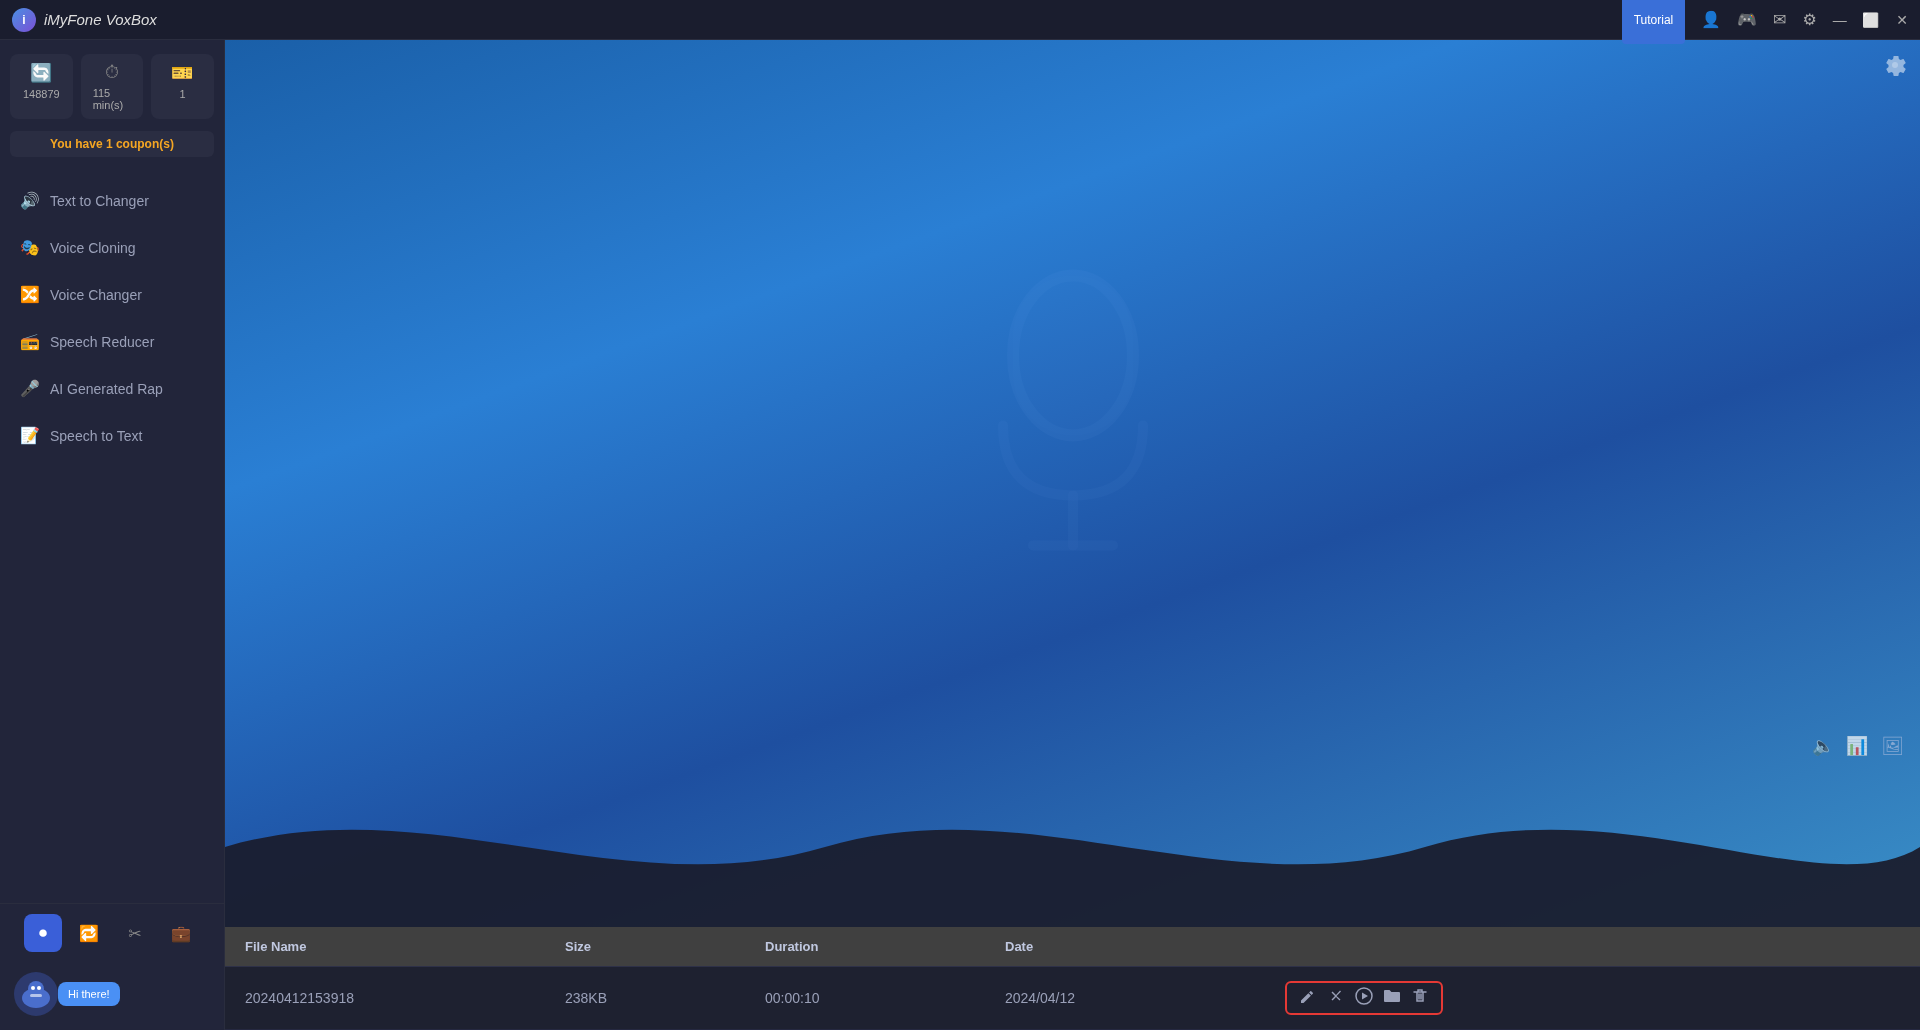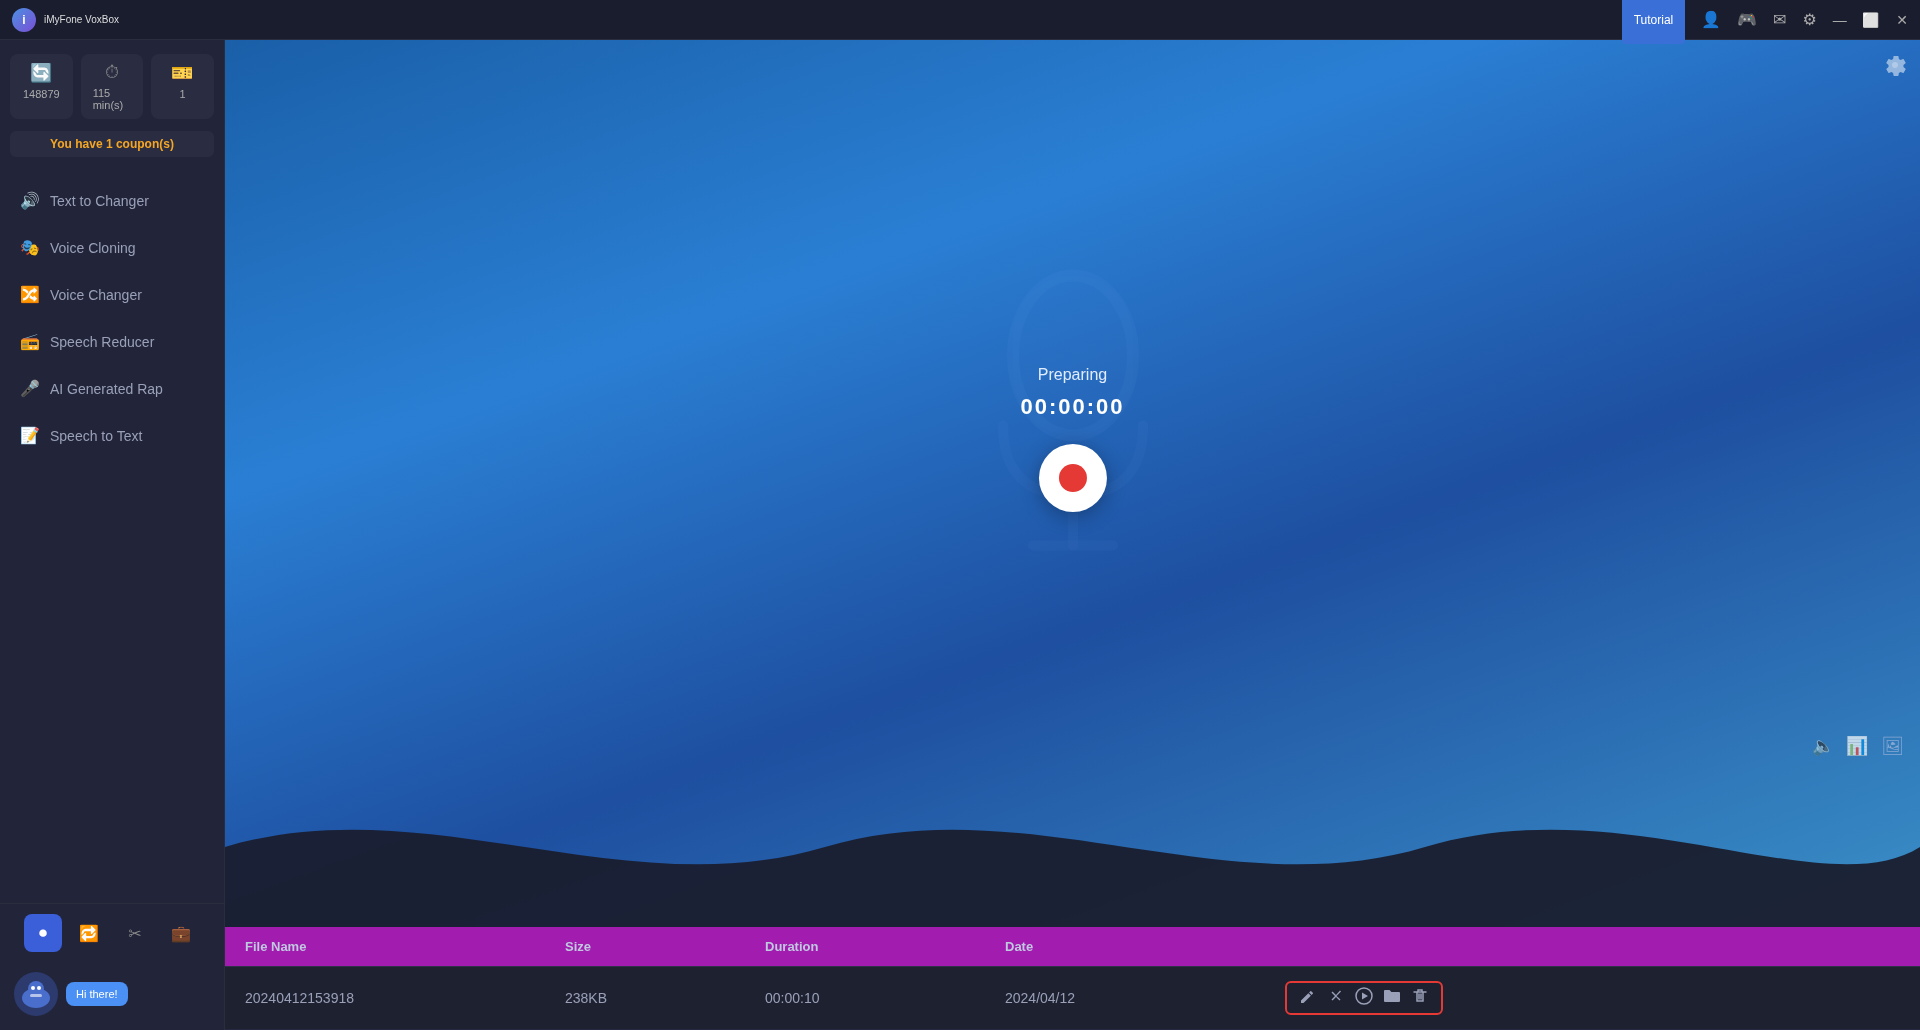--- a/index.html
+++ b/index.html
@@ -11,21 +11,21 @@
       background: #1a1d2e; display: flex; align-items: center;
       padding: 0 12px; z-index: 100; border-bottom: 1px solid #2a2d3e;
     }
     .titlebar-logo {
       width: 24px; height: 24px; border-radius: 50%;
       background: linear-gradient(135deg, #4a90e2, #7b4fd6);
       display: flex; align-items: center; justify-content: center;
       color: white; font-size: 12px; font-weight: bold; margin-right: 8px;
     }
     .titlebar-title {
-      color: #ddd; font-size: 10px; font-weight: 500; flex: 1;
+      color: #ddd; font-size: 15px; font-weight: 500; flex: 1; font-style: italic;
     }
     .titlebar-tutorial {
       background: #3a6fd8; color: white; font-size: 12px;
       padding: 17px 12px; border-radius: 4px; cursor: pointer;
       border: none; margin-right: 16px;
     }
     .titlebar-icons {
       display: flex; gap: 16px; align-items: center;
     }
     .titlebar-icon {
@@ -75,21 +75,21 @@
     .bottom-icon {
       width: 38px; height: 38px; border-radius: 8px;
       display: flex; align-items: center; justify-content: center;
       cursor: pointer; color: #888; font-size: 16px;
       background: transparent;
     }
     .bottom-icon.active { background: #3a5fd8; color: white; }
 
     .chatbot-area {
       padding: 10px 14px 14px;
-      display: flex; align-items: center; gap: 8px;
+      display: flex; align-items: center; 
     }
     .chatbot-avatar {
       width: 44px; height: 44px;
     }
     .chatbot-bubble {
       background: #4a90f5; border-radius: 8px; padding: 6px 10px;
       font-size: 11px; color: white; max-width: 130px;
     }
 
     
@@ -151,21 +151,21 @@
     }
 
     
     .table-area {
       background: #1e2130; padding: 0;
     }
     .table-header {
       display: grid;
       grid-template-columns: 320px 200px 240px 280px 1fr;
       padding: 12px 20px;
-      background: #a21caf; border-bottom: 1px solid #2e3148;
+      background: #404040; border-bottom: 1px solid #2e3148;
     }
     .th {
       font-size: 13px; font-weight: 600; color: #c0c8e0;
     }
     .table-row {
       display: grid;
       grid-template-columns: 320px 200px 240px 280px 1fr;
       padding: 14px 20px;
       border-bottom: 1px solid #252840;
       align-items: center;
@@ -286,27 +286,20 @@
       </svg>
     </div>
 
     <div class="settings-btn">
       <svg width="22" height="22" viewBox="0 0 22 22" fill="white" opacity="0.8">
         <path d="M11 14a3 3 0 100-6 3 3 0 000 6z"></path>
         <path d="M19.43 12.98c.04-.32.07-.64.07-.98s-.03-.66-.07-.98l2.11-1.65c.19-.15.24-.42.12-.64l-2-3.46c-.12-.22-.39-.3-.61-.22l-2.49 1c-.52-.4-1.08-.73-1.69-.98l-.38-2.65C14.46 2.18 14.25 2 14 2h-4c-.25 0-.46.18-.49.42l-.38 2.65c-.61.25-1.17.59-1.69.98l-2.49-1c-.23-.09-.49 0-.61.22l-2 3.46c-.13.22-.07.49.12.64l2.11 1.65c-.04.32-.07.65-.07.98s.03.66.07.98l-2.11 1.65c-.19.15-.24.42-.12.64l2 3.46c.12.22.39.3.61.22l2.49-1c.52.4 1.08.73 1.69.98l.38 2.65c.03.24.24.42.49.42h4c.25 0 .46-.18.49-.42l.38-2.65c.61-.25 1.17-.58 1.69-.98l2.49 1c.23.09.49 0 .61-.22l2-3.46c.12-.22.07-.49-.12-.64l-2.11-1.65z" fill="white" opacity="0.8"></path>
       </svg>
     </div>
 
-    <div class="recording-center">
-      <span class="recording-status">Preparing</span>
-      <span class="recording-time">00:00:00</span>
-      <div class="record-btn">
-        <div class="record-dot"></div>
-      </div>
-    </div>
 
     <svg class="wave-bg" viewBox="0 0 1695 160" preserveAspectRatio="none" xmlns="http://www.w3.org/2000/svg">
       <path d="M0 80 C200 20, 400 140, 600 80 C800 20, 1000 140, 1200 80 C1400 20, 1600 140, 1695 80 L1695 160 L0 160 Z" fill="#1a1d2e" opacity="0.95"></path>
     </svg>
 
     <div class="bottom-actions">
       <span class="action-icon">🔈</span>
       <span class="action-icon">📊</span>
       <span class="action-icon">🖼</span>
     </div>

